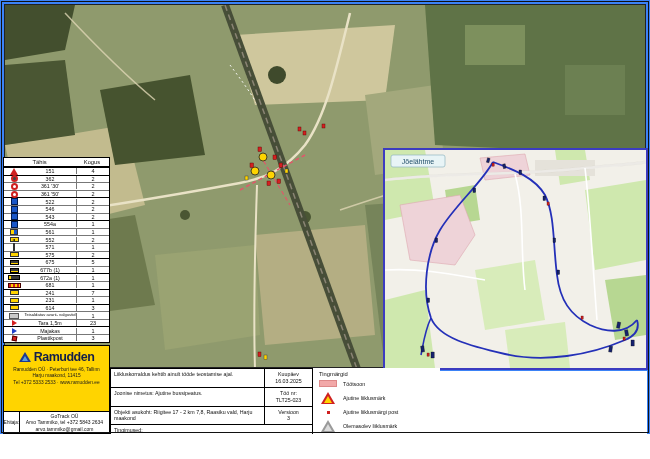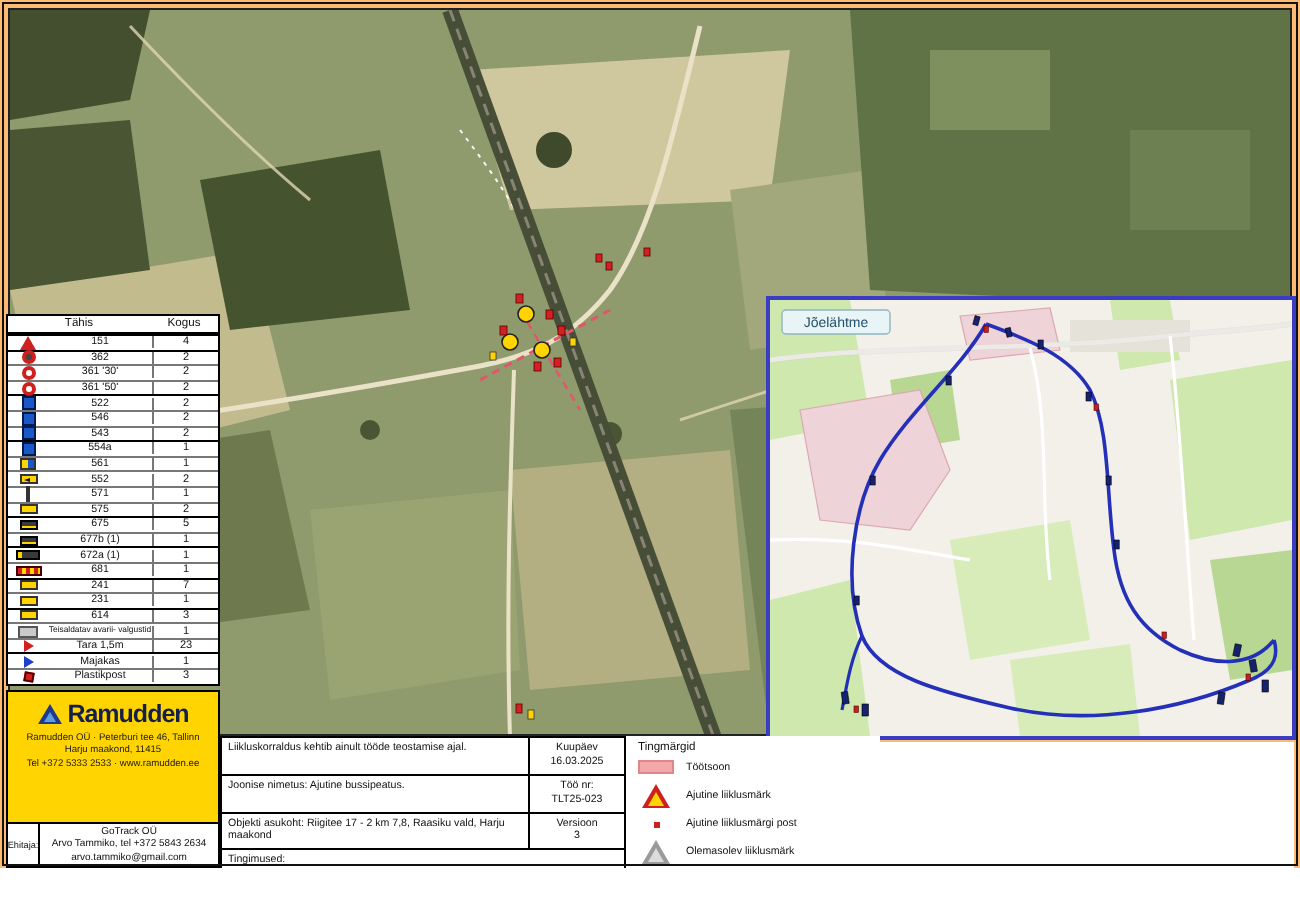--- a/index.html
+++ b/index.html
@@ -1,17 +1,17 @@
 <!DOCTYPE html>
 <html><head>
 <meta charset="utf-8">
 <style>
   * { margin:0; padding:0; box-sizing:border-box; }
   html,body { width:650px; height:459px; background:#fff; font-family:"Liberation Sans", sans-serif; }
-  .page { position:relative; width:650px; height:434px; background:#fdba74; overflow:hidden; }
+  .page { position:relative; width:650px; height:434px; background:#3b82f6; overflow:hidden; }
   .page-border { position:absolute; left:1px; top:1px; right:1px; bottom:1px; border:1.5px solid #111; pointer-events:none; z-index:50; }
 
   
   .map { position:absolute; left:4px; top:4px; width:642px; height:364px; background:#8f9a6d; border:1px solid #222; overflow:hidden; }
 
   
   .sign-table { position:absolute; left:3px; top:157px; width:107px; background:#fff; border:1px solid #000; z-index:10; font-size:5.5px; color:#111; }
   .sign-table .hdr { display:flex; border-bottom:1px solid #000; height:9px; align-items:center; font-size:5.8px; }
   .sign-table .hdr .h-code { width:71px; text-align:center; }
   .sign-table .hdr .h-qty { width:34px; text-align:center; }

